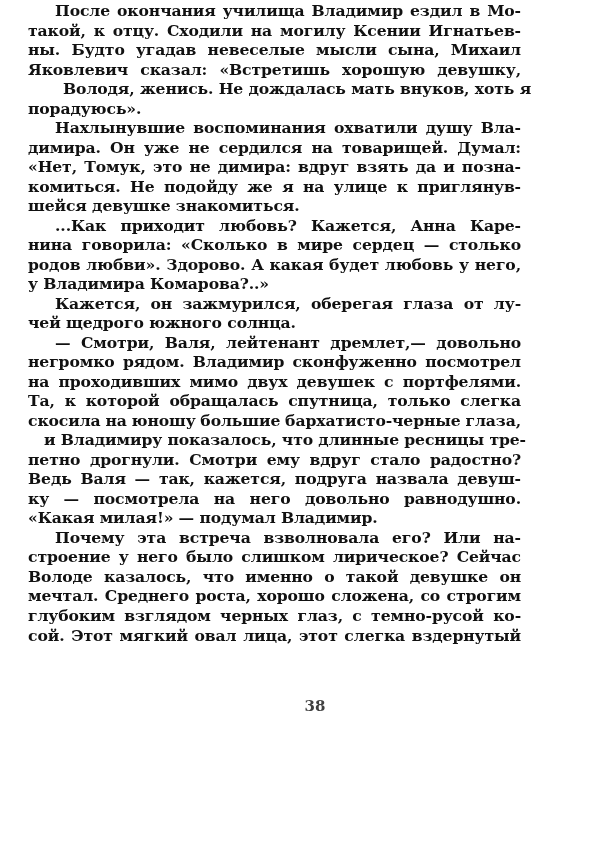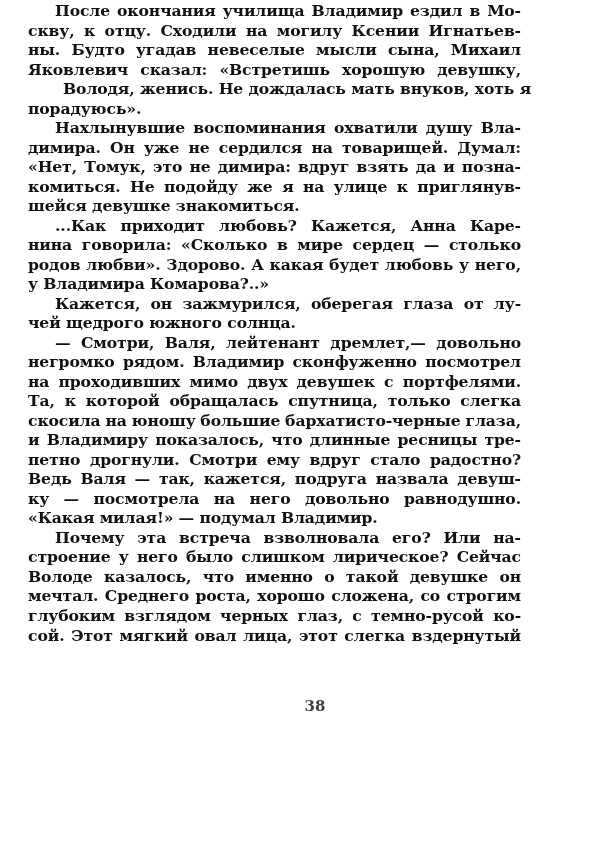--- a/index.html
+++ b/index.html
@@ -62,21 +62,21 @@
     }
   </style>
 </head>
 <body>
 
 <div class="page">
 
 
   <p class="para noindent">
     <span class="line indent" style="white-space: nowrap; display: block;"><span style="white-space: nowrap; word-spacing: 0px;">После окончания училища Владимир ездил в Мо-</span></span>
-    <span class="line" style="white-space: nowrap; display: block;"><span style="white-space: nowrap; word-spacing: 0px;">скву, к отцу. Сходили на могилу Ксении Игнатьев-</span></span>
+    <span class="line" style="white-space: nowrap; display: block;"><span style="white-space: nowrap; word-spacing: 0px;">такой, к отцу. Сходили на могилу Ксении Игнатьев-</span></span>
     <span class="line" style="white-space: nowrap; display: block;"><span style="white-space: nowrap; word-spacing: 0px;">ны. Будто угадав невеселые мысли сына, Михаил</span></span>
     <span class="line" style="white-space: nowrap; display: block;"><span style="white-space: nowrap; word-spacing: 0px;">Яковлевич сказал: «Встретишь хорошую девушку,</span></span>
     <span class="line" style="white-space: nowrap; display: block; margin-left: 35px;"><span style="white-space: nowrap; word-spacing: 0px;">Володя, женись. Не дождалась мать внуков, хоть я</span></span>
     <span class="line last">порадуюсь».</span>
   </p>
 
   <p class="para noindent">
     <span class="line indent" style="white-space: nowrap; display: block;"><span style="white-space: nowrap; word-spacing: 0px;">Нахлынувшие воспоминания охватили душу Вла-</span></span>
     <span class="line" style="white-space: nowrap; display: block;"><span style="white-space: nowrap; word-spacing: 0px;">димира. Он уже не сердился на товарищей. Думал:</span></span>
     <span class="line" style="white-space: nowrap; display: block;"><span style="white-space: nowrap; word-spacing: 0px;">«Нет, Томук, это не димира: вдруг взять да и позна-</span></span>
@@ -95,21 +95,21 @@
     <span class="line indent" style="white-space: nowrap; display: block;"><span style="white-space: nowrap; word-spacing: 0px;">Кажется, он зажмурился, оберегая глаза от лу-</span></span>
     <span class="line last">чей щедрого южного солнца.</span>
   </p>
 
   <p class="para noindent">
     <span class="line indent" style="white-space: nowrap; display: block;"><span style="white-space: nowrap; word-spacing: 0px;">— Смотри, Валя, лейтенант дремлет,— довольно</span></span>
     <span class="line" style="white-space: nowrap; display: block;"><span style="white-space: nowrap; word-spacing: 0px;">негромко рядом. Владимир сконфуженно посмотрел</span></span>
     <span class="line" style="white-space: nowrap; display: block;"><span style="white-space: nowrap; word-spacing: 0px;">на проходивших мимо двух девушек с портфелями.</span></span>
     <span class="line" style="white-space: nowrap; display: block;"><span style="white-space: nowrap; word-spacing: 0px;">Та, к которой обращалась спутница, только слегка</span></span>
     <span class="line" style="white-space: nowrap; display: block;"><span style="white-space: nowrap; word-spacing: -0.534375px;">скосила на юношу большие бархатисто-черные глаза,</span></span>
-    <span class="line" style="white-space: nowrap; display: block;"><span style="white-space: nowrap; word-spacing: 0px;">и Владимиру показалось, что длинные ресницы тре-</span></span>
+    <span class="line" style="white-space: nowrap; display: block;"><span style="white-space: nowrap; word-spacing: 0px; margin-left: 16px;">и Владимиру показалось, что длинные ресницы тре-</span></span>
     <span class="line" style="white-space: nowrap; display: block;"><span style="white-space: nowrap; word-spacing: 0px;">петно дрогнули. Смотри ему вдруг стало радостно?</span></span>
     <span class="line" style="white-space: nowrap; display: block;"><span style="white-space: nowrap; word-spacing: 0px;">Ведь Валя — так, кажется, подруга назвала девуш-</span></span>
     <span class="line" style="white-space: nowrap; display: block;"><span style="white-space: nowrap; word-spacing: 0px;">ку — посмотрела на него довольно равнодушно.</span></span>
     <span class="line last">«Какая милая!» — подумал Владимир.</span>
   </p>
 
   <p class="para noindent">
     <span class="line indent" style="white-space: nowrap; display: block;"><span style="white-space: nowrap; word-spacing: 0px;">Почему эта встреча взволновала его? Или на-</span></span>
     <span class="line" style="white-space: nowrap; display: block;"><span style="white-space: nowrap; word-spacing: 0px;">строение у него было слишком лирическое? Сейчас</span></span>
     <span class="line" style="white-space: nowrap; display: block;"><span style="white-space: nowrap; word-spacing: 0px; margin-top: 8px;">Володе казалось, что именно о такой девушке он</span></span>

